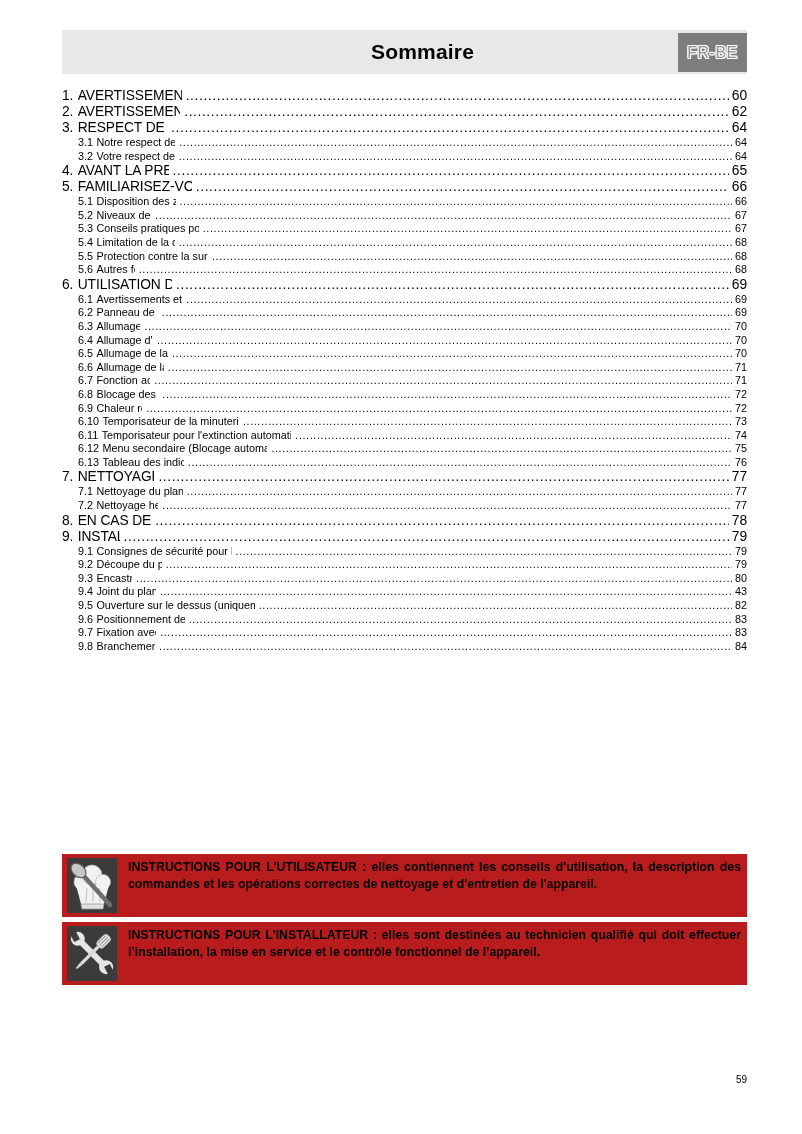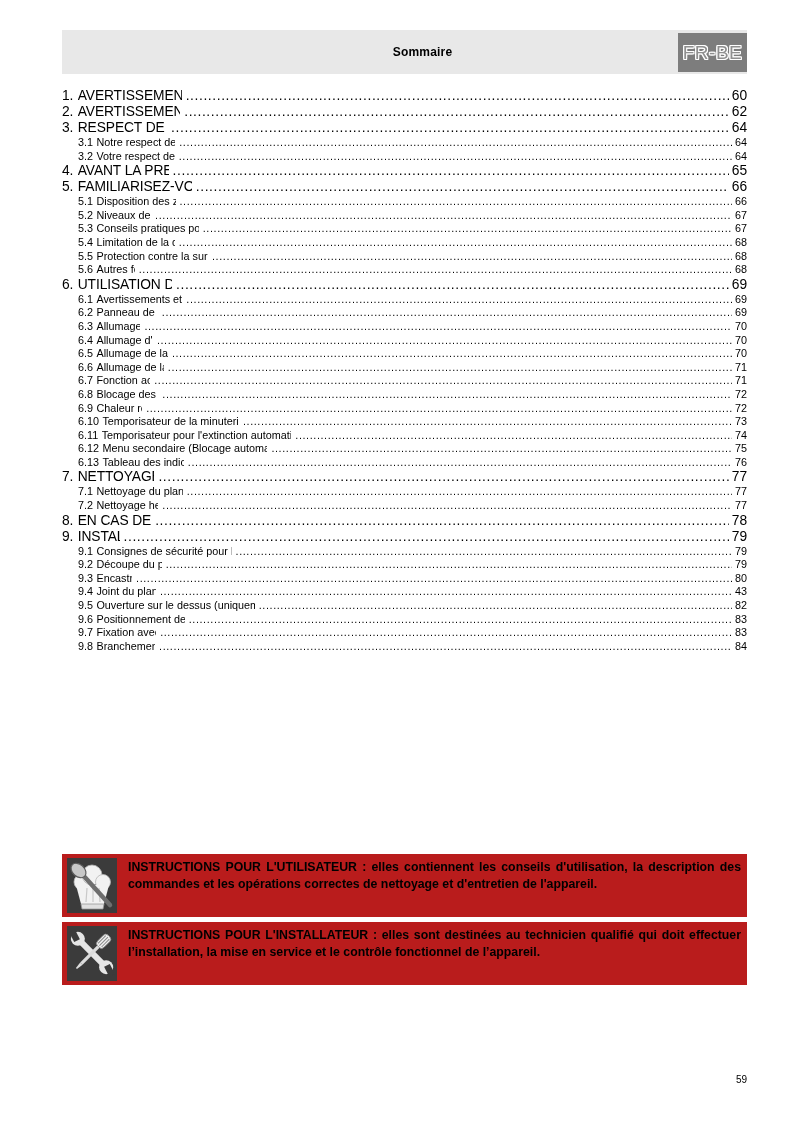--- a/index.html
+++ b/index.html
@@ -10,27 +10,27 @@
     overflow:hidden;
   }
 
   
   .header-bar {
     position:absolute; left:62px; top:30px; width:685px; height:44px;
     background:#e8e8e8;
   }
   .header-title {
     position:absolute; left:0; right:0; top:0; height:40px; line-height:44px;
-    text-align:center; font-size:12px; font-weight:bold; letter-spacing:0.2px;padding-left:36px;
+    text-align:center; font-size:21px; font-weight:bold; letter-spacing:0.2px;padding-left:36px;
   }
   .lang-badge {
     position:absolute; right:0px; top:3px; width:69px; height:39px;
     background:#7d7d7d;
     display:flex; align-items:center; justify-content:center;
-    font-size:19px; letter-spacing:0.5px; color:#8f8f8f;
+    font-size:16px; letter-spacing:0.5px; color:#8f8f8f;
     text-shadow:
       -1px -1px 0 #fff, 1px -1px 0 #fff, -1px 1px 0 #fff, 1px 1px 0 #fff,
       0 -1px 0 #fff, 0 1px 0 #fff, -1px 0 0 #fff, 1px 0 0 #fff;
   }
 
   
   .toc { position:absolute; left:62px; top:88px; width:685px; }
   .toc-row { display:flex; align-items:baseline; }
   .toc-row.level1 { font-size:13.8px; line-height:16px; letter-spacing:-0.1px; }
   .toc-row.level2 { font-size:10.8px; line-height:13.6px; padding-left:16px; }

